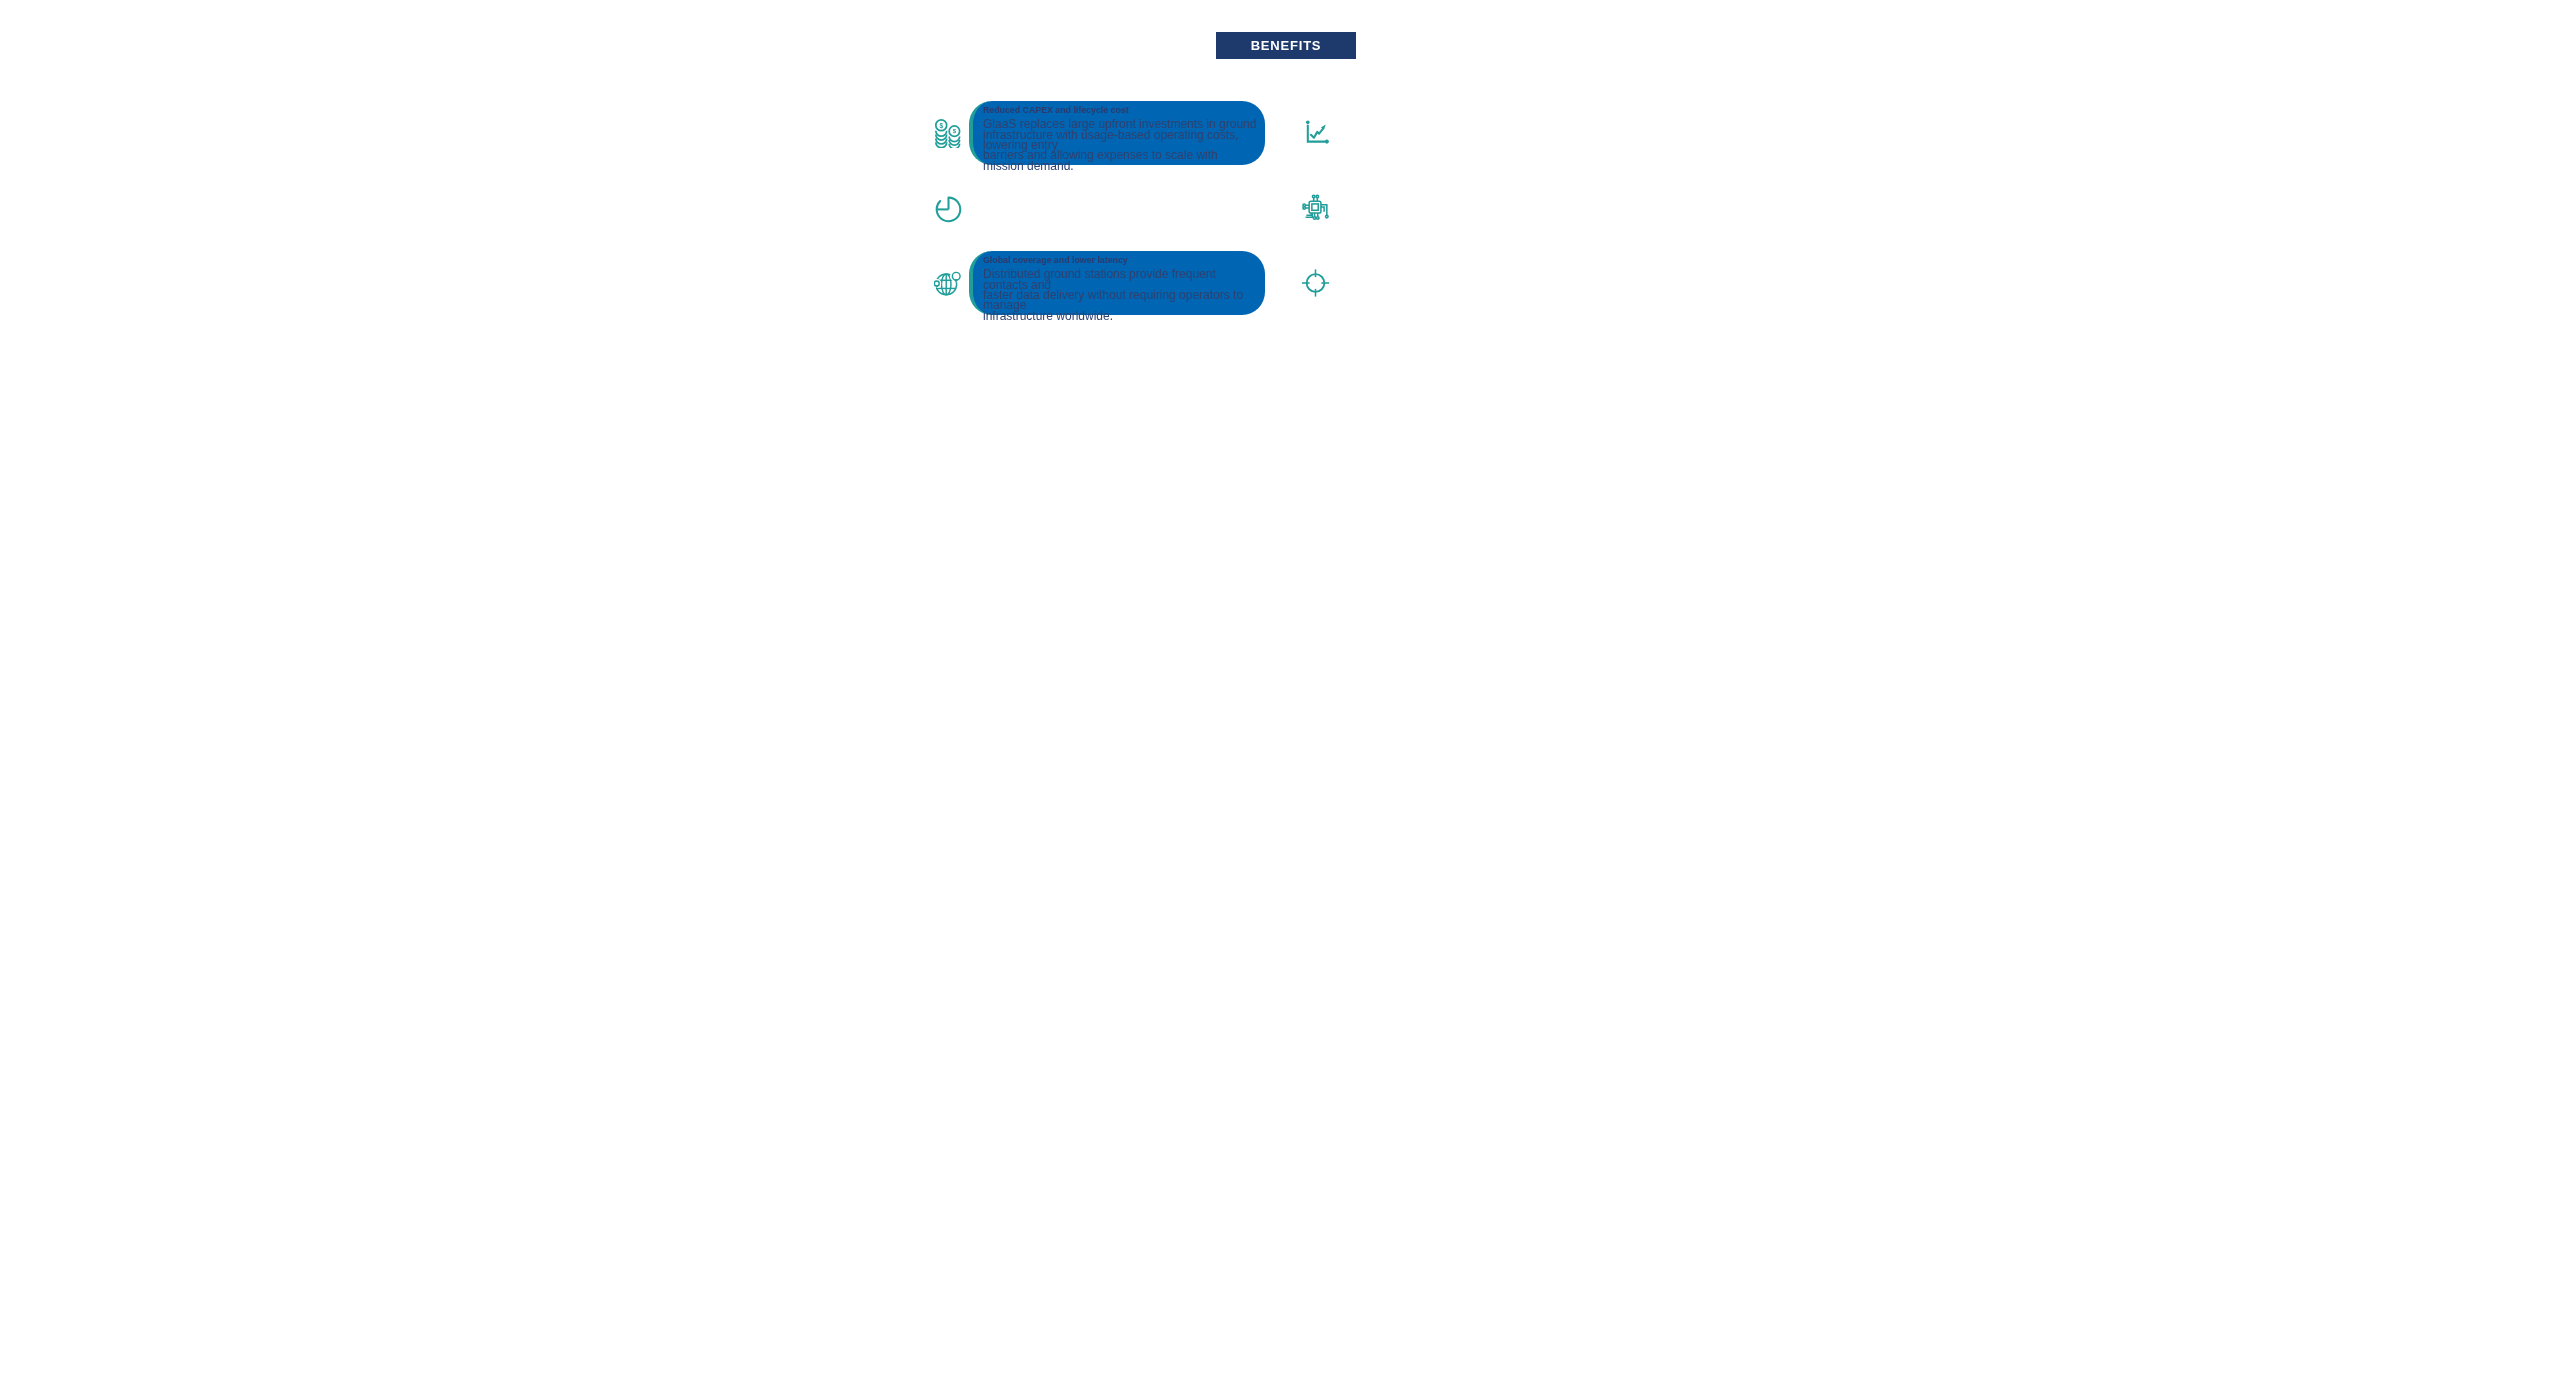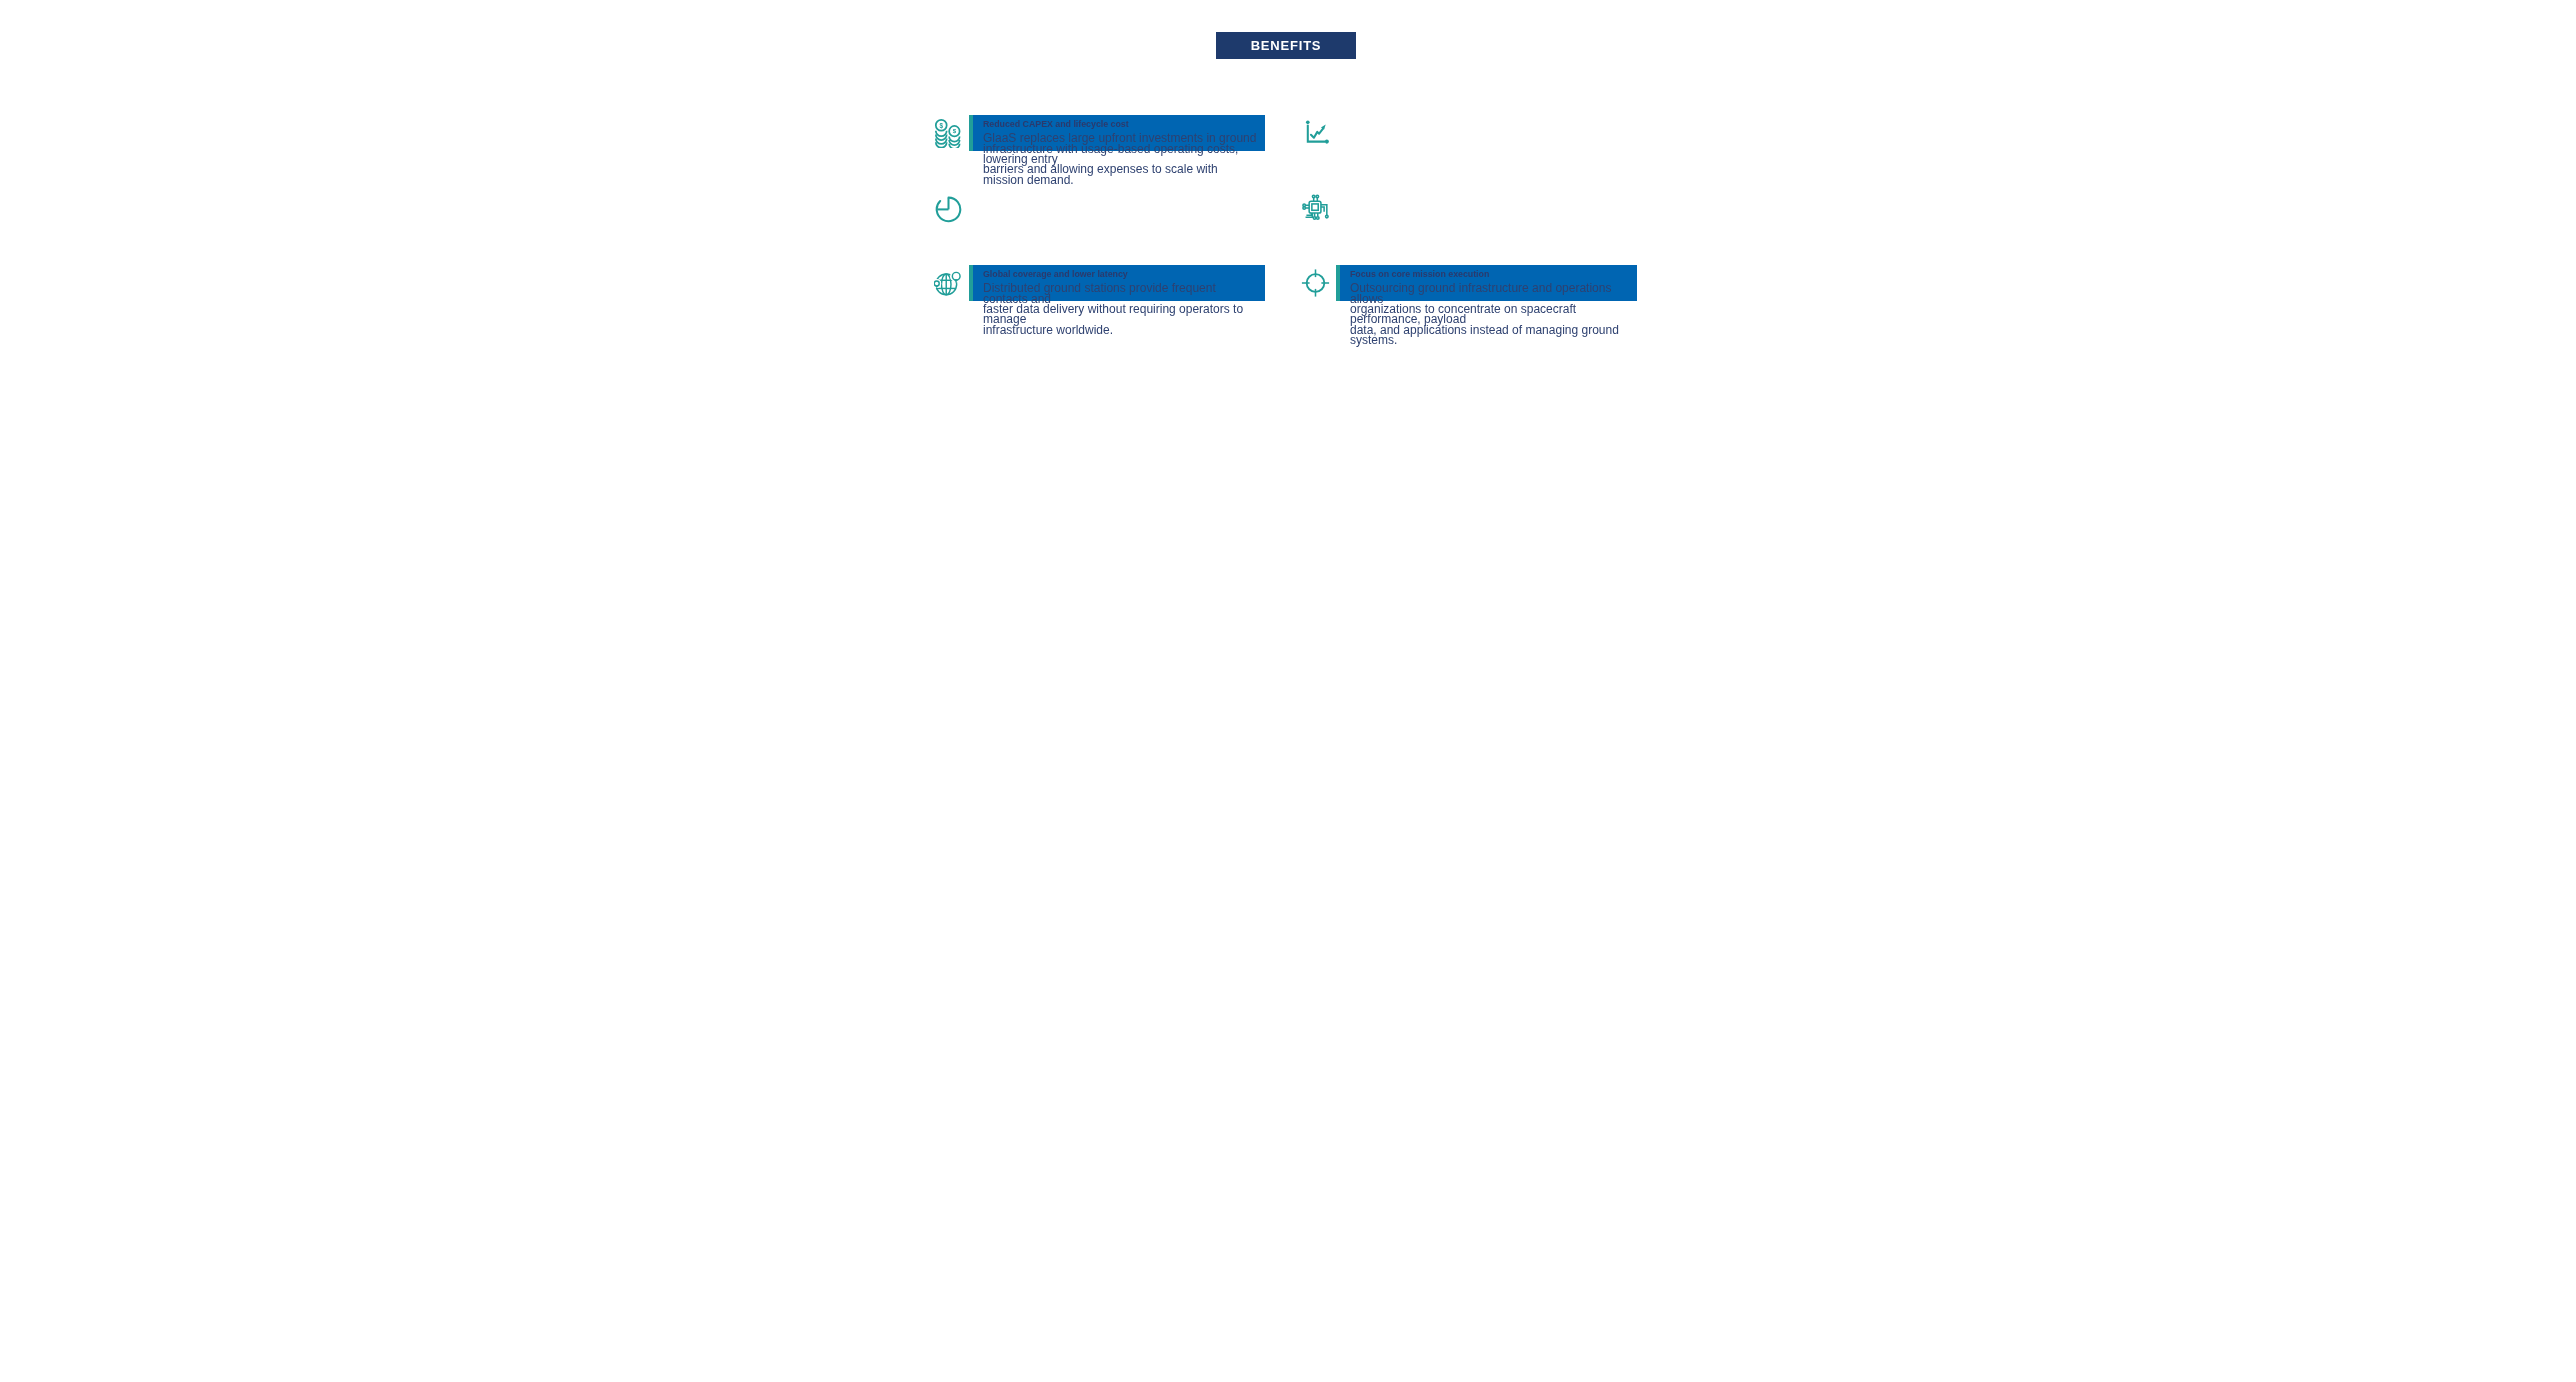--- a/index.html
+++ b/index.html
@@ -35,24 +35,25 @@
     grid-auto-rows:52px;
   }
   .benefit{display:flex;align-items:center;}
   .icon-box{
     width:29px;min-width:29px;margin-right:6.2px;
     display:flex;align-items:center;justify-content:center;
     color:var(--accent-teal);
   }
   .icon-box svg{display:block;}
   .card{
-    flex:1;height:36px;box-sizing:border-box;
+    flex:1;height:64px;box-sizing:border-box;
     background:var(--card-blue);
     border-left:4.6px solid var(--accent-teal);
     padding:4.1px 6.2px 0 9.8px;
+    border-radius:23px;
   }
   .card h3{
     margin:0;font-size:8.8px;line-height:10.8px;font-weight:bold;
     color:var(--title-navy);
   }
   .card p{
     margin:3.6px 0 0 0;font-size:12px;line-height:10.3px;
     color:var(--body-navy);
     white-space:pre-line;
   }
@@ -167,23 +168,17 @@
     <div class="benefit">
       <div class="icon-box">
         <svg width="30" height="30" viewBox="0 0 64 64" fill="none" stroke="currentColor" stroke-width="4">
           <circle cx="32" cy="32" r="19.5"></circle>
           <path d="M32,2 L32,19" stroke-width="3.4"></path>
           <path d="M32,45 L32,62" stroke-width="3.4"></path>
           <path d="M2,32 L19,32" stroke-width="3.4"></path>
           <path d="M45,32 L62,32" stroke-width="3.4"></path>
         </svg>
       </div>
-      <div class="card">
-        <h3>Focus on core mission execution</h3>
-        <p>Outsourcing ground infrastructure and operations allows
-organizations to concentrate on spacecraft performance, payload
-data, and applications instead of managing ground systems.</p>
-      </div>
     </div>
 
   </div>
 </div>
 
 
 </body></html>

